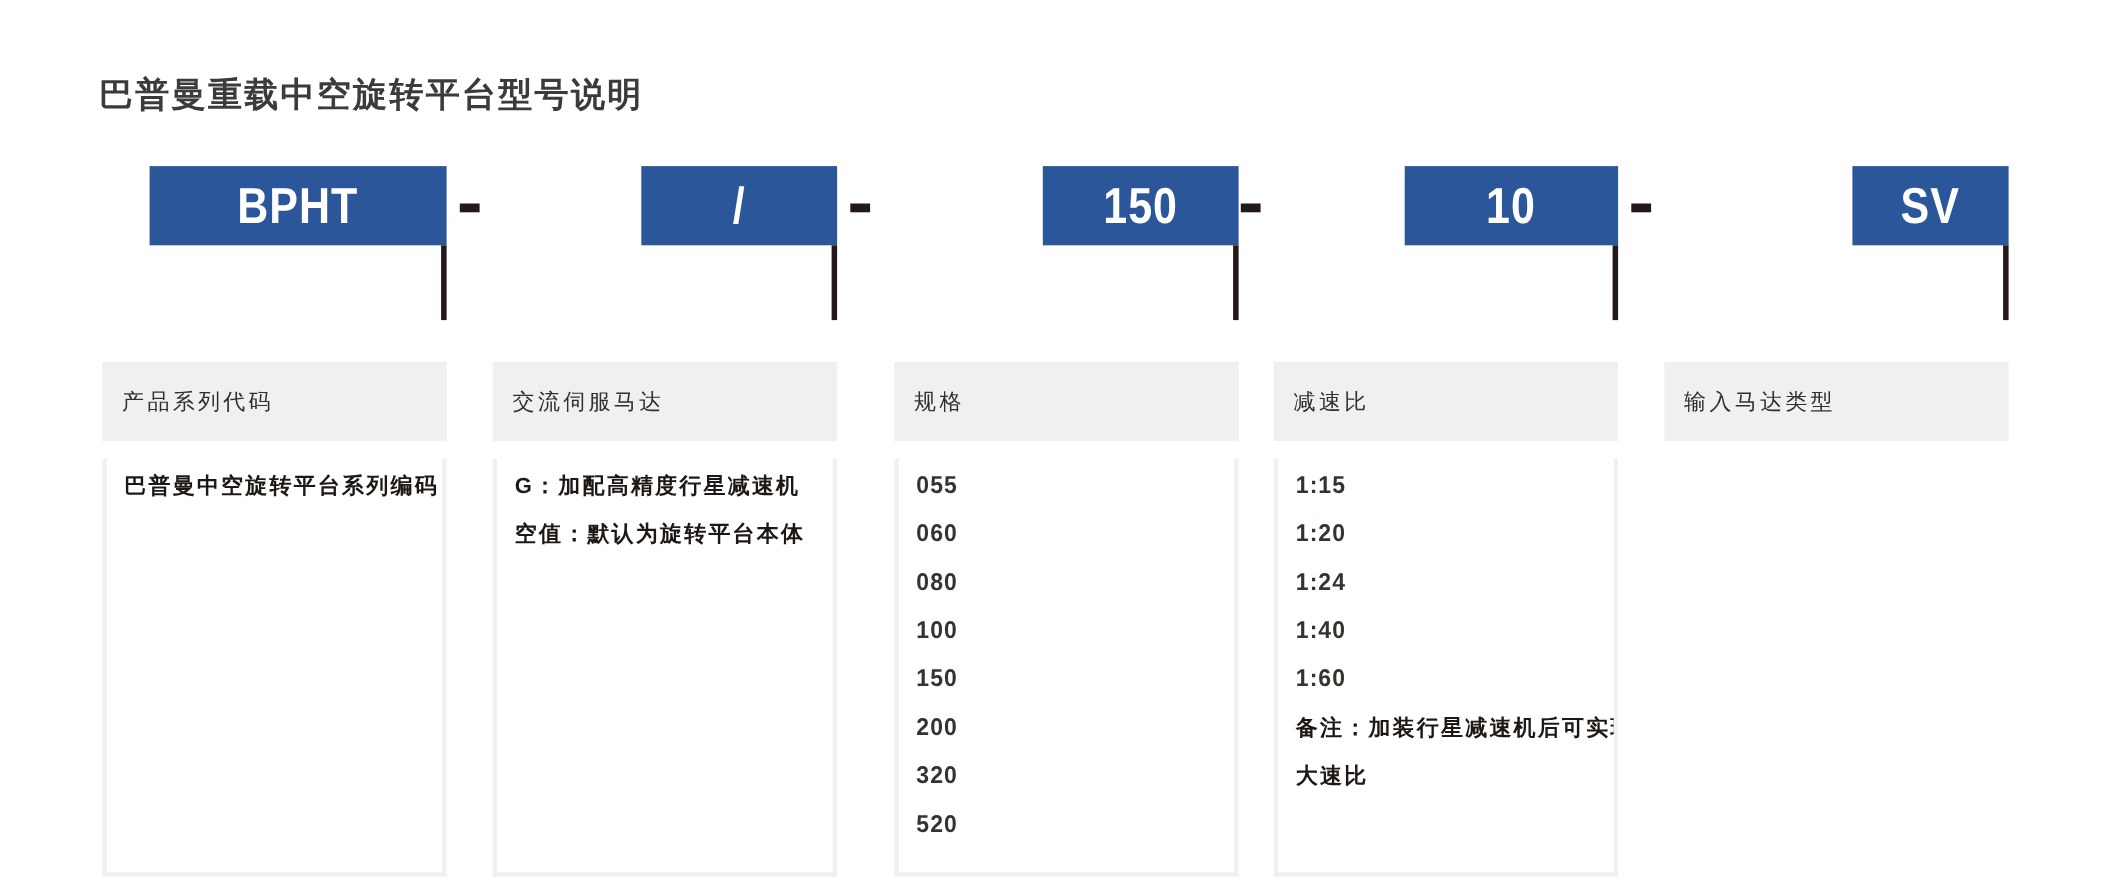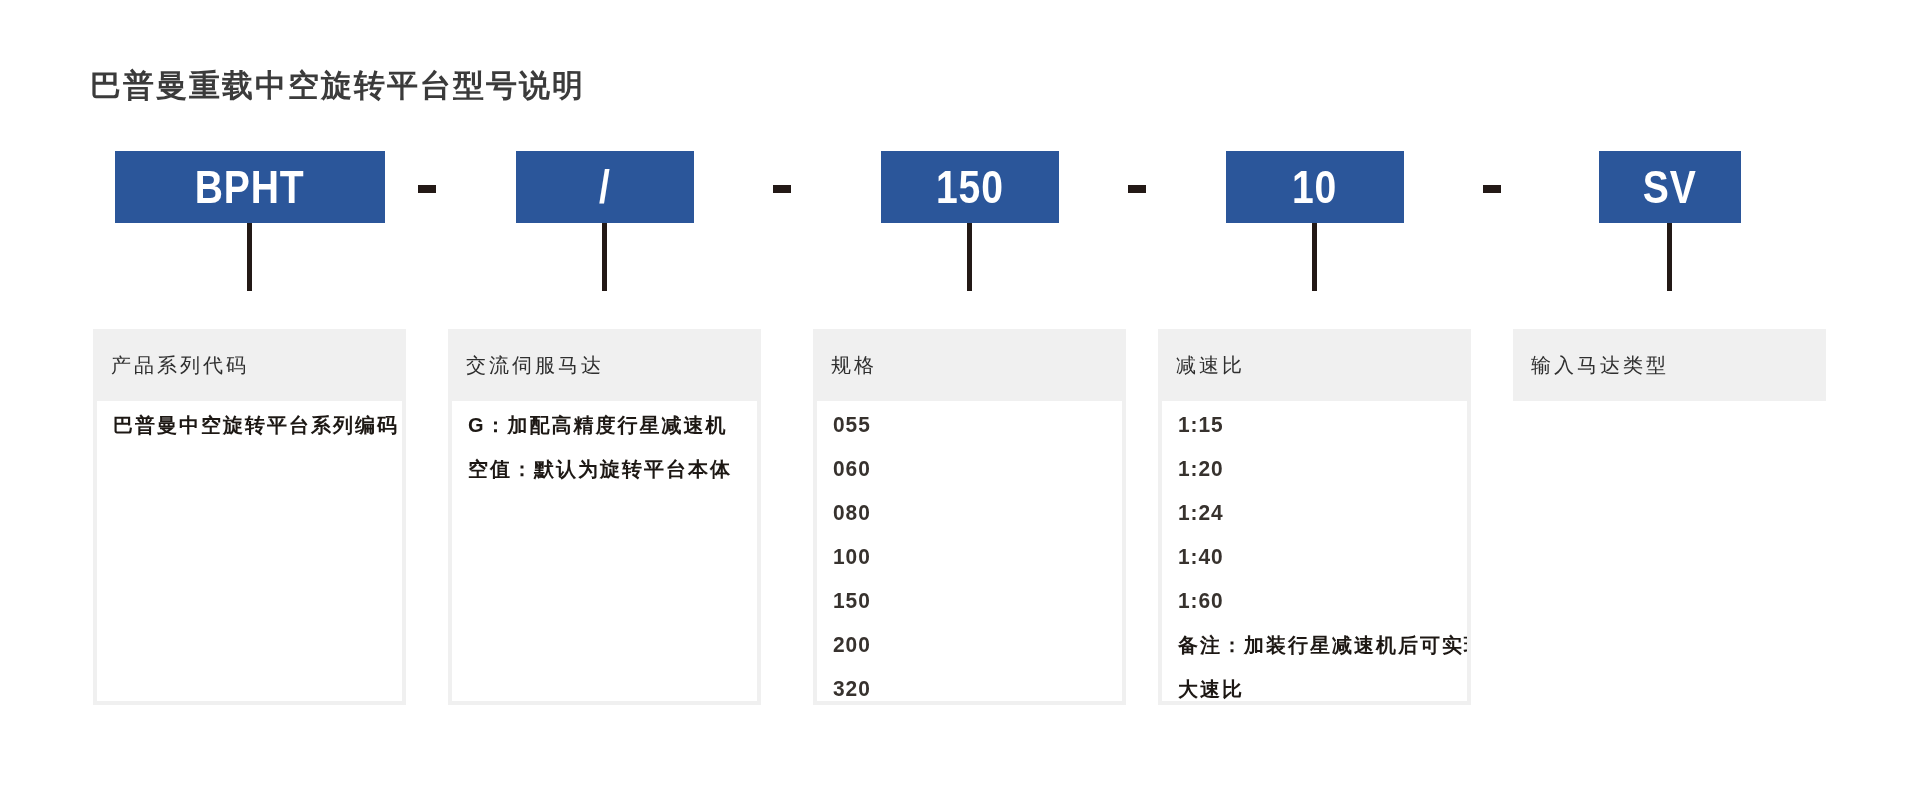--- a/index.html
+++ b/index.html
@@ -23,39 +23,39 @@
     letter-spacing: 2px;
     white-space: nowrap;
   }
   
   .col {
     position: absolute;
     top: 151px;
     width: 313px;
     display: flex;
     flex-direction: column;
-    align-items: center;
+    align-items: flex-end;
   }
   .c0 { left: 93px; }
   .c1 { left: 448px; }
   .c2 { left: 813px; }
   .c3 { left: 1158px; }
   .c4 { left: 1513px; }
   
   .code-box {
     height: 72px;
     display: flex;
     align-items: center;
     justify-content: center;
     background: var(--accent_blue, #2b569a);
   }
   .b0 { width: 270px; }
   .b1 { width: 178px; }
   .b2 { width: 178px; }
-  .b3 { width: 178px; }
+  .b3 { width: 194px; }
   .b4 { width: 142px; }
   .code-text {
     color: #ffffff;
     font-weight: 700;
     font-size: 46px;
     letter-spacing: 1px;
     display: inline-block;
     transform: scaleX(0.85);
     white-space: nowrap;
   }
@@ -91,27 +91,28 @@
     align-items: center;
     padding: 0 18px;
     font-size: 20px;
     font-weight: 400;
     color: #2f2f2f;
     letter-spacing: 3px;
     white-space: nowrap;
     margin-top: 38px;
   }
   .card-body {
-    height: 304px;
+    height: 380px;
     box-sizing: border-box;
     border: 4px solid var(--panel_gray, #f0f0f0);
     border-top: none;
     background: #ffffff;
     padding: 2px 8px 0 16px;
     overflow: hidden;
+    margin-top: 16px;
   }
   .line {
     height: 44px;
     display: flex;
     align-items: center;
     white-space: nowrap;
   }
   .line.cn {
     font-weight: 700;
     font-size: 20px;

